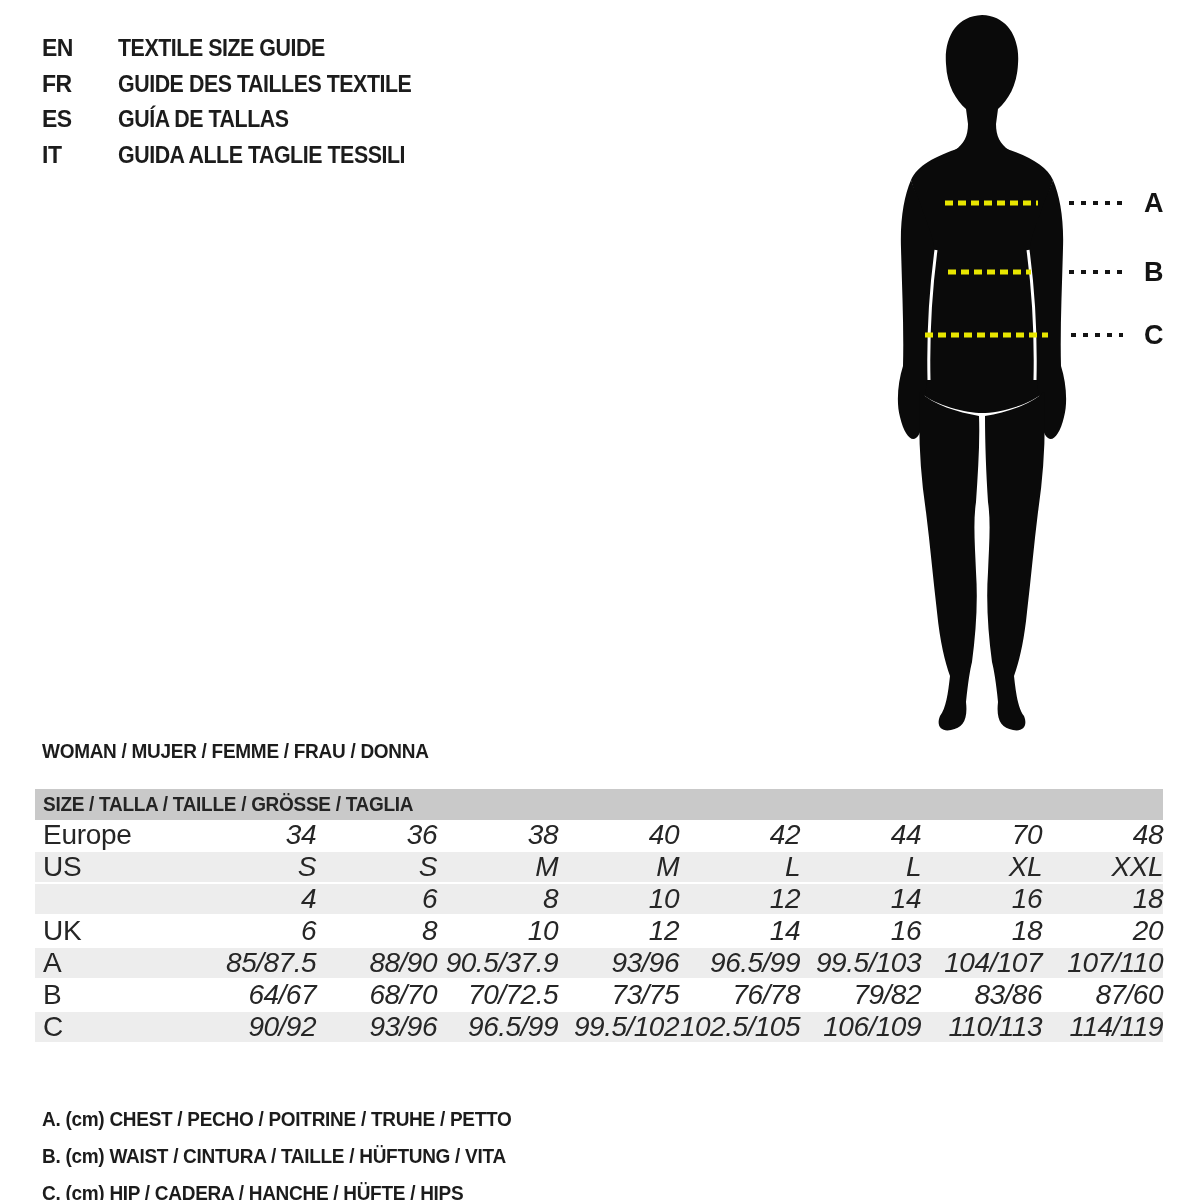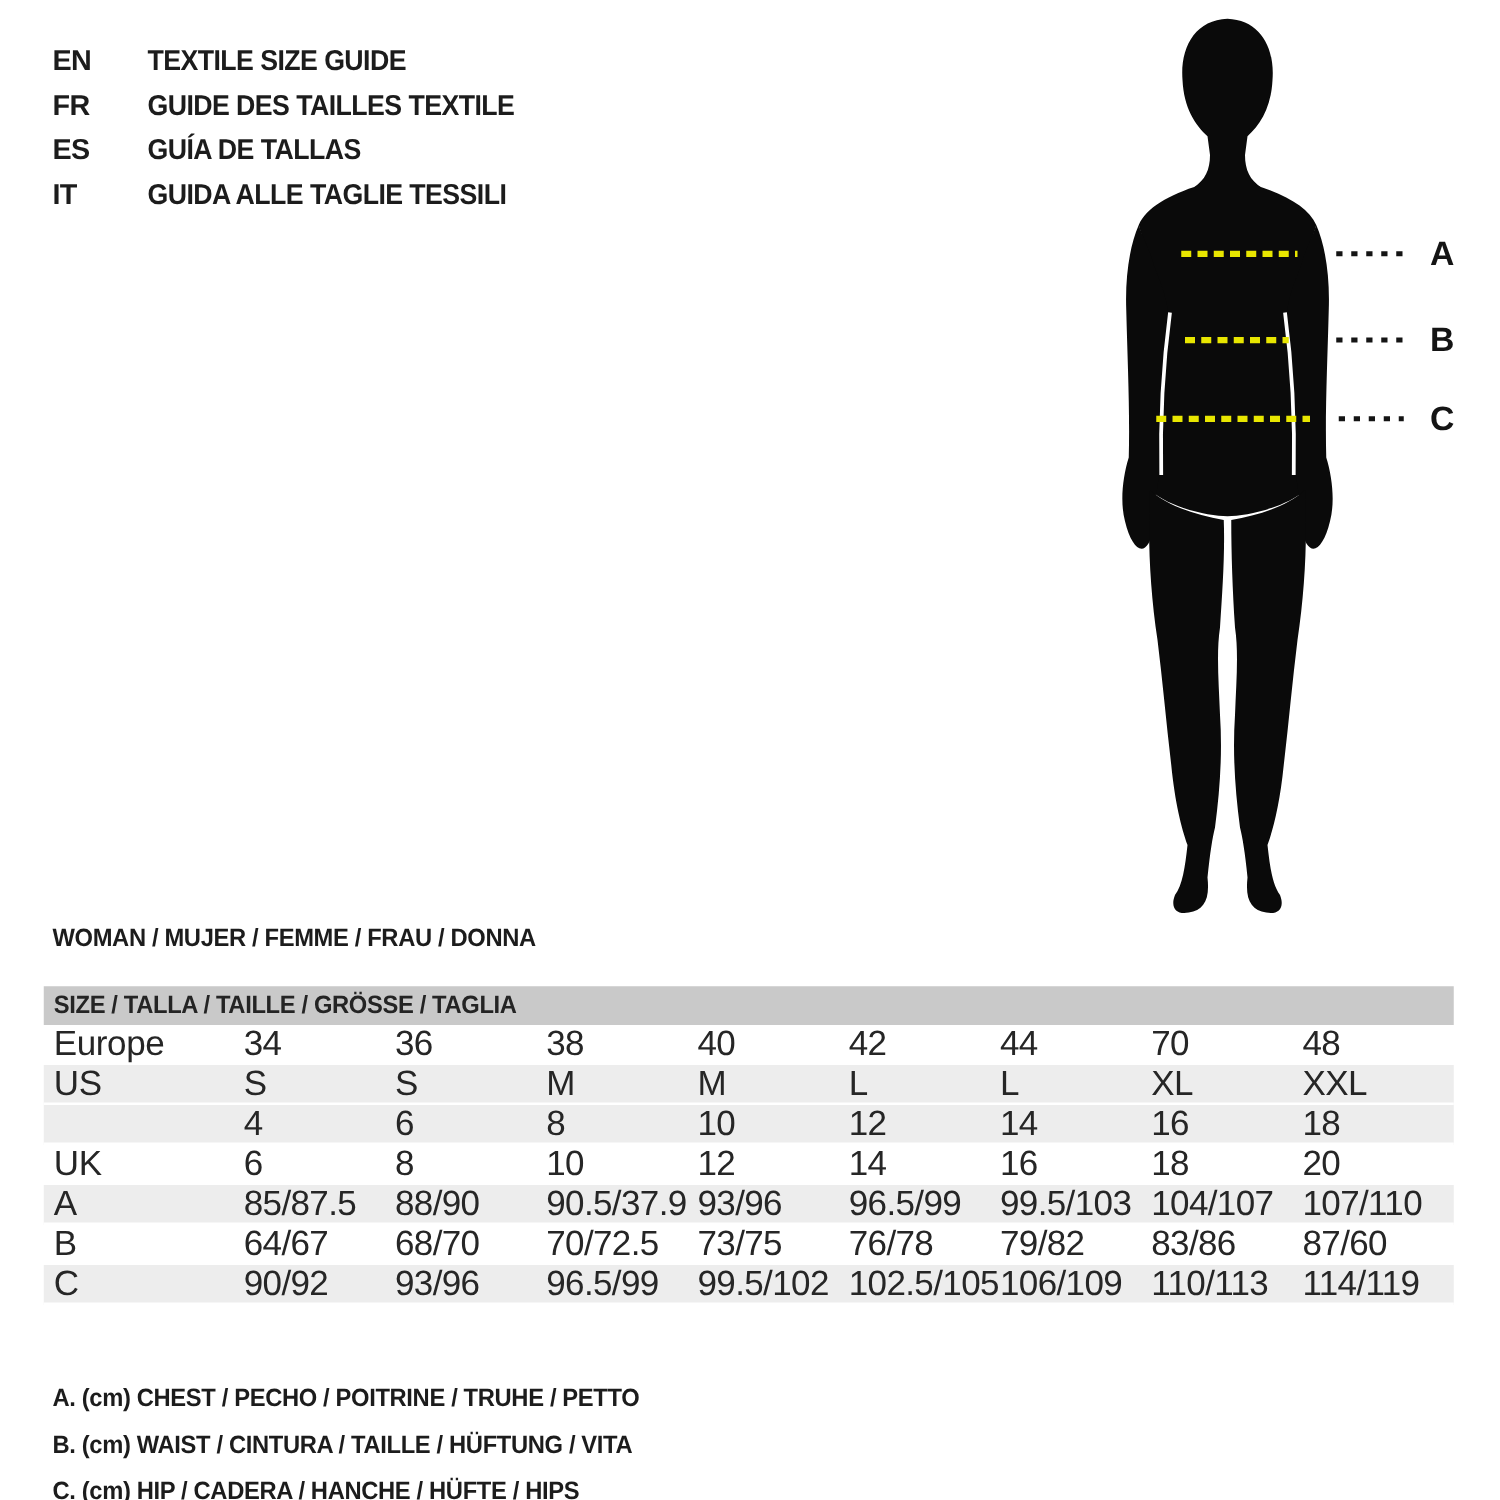--- a/index.html
+++ b/index.html
@@ -47,21 +47,21 @@
   .t-row{
     display:flex;height:32px;box-sizing:border-box;
     border-bottom:2px solid #ffffff;
     font-size:28px;line-height:30px;color:#262626;
   }
   .t-row.shaded{background:#ededed;}
   .t-label{
     flex:0 0 160px;width:160px;padding-left:8px;box-sizing:border-box;
     letter-spacing:-0.3px;
   }
-  .t-cell{flex:0 0 121px;width:121px;text-align:left;letter-spacing:-0.5px;}
+  .t-cell{flex:0 0 121px;width:121px;text-align:right;letter-spacing:-0.5px;font-style:italic;}
 
   
   .legend{position:absolute;left:42px;top:1101px;}
   .legend-line{
     font-weight:bold;font-size:20px;line-height:37px;letter-spacing:-0.3px;white-space:nowrap;
     transform:scaleX(0.95);transform-origin:0 50%;
   }
 </style>
 </head>
 <body>

